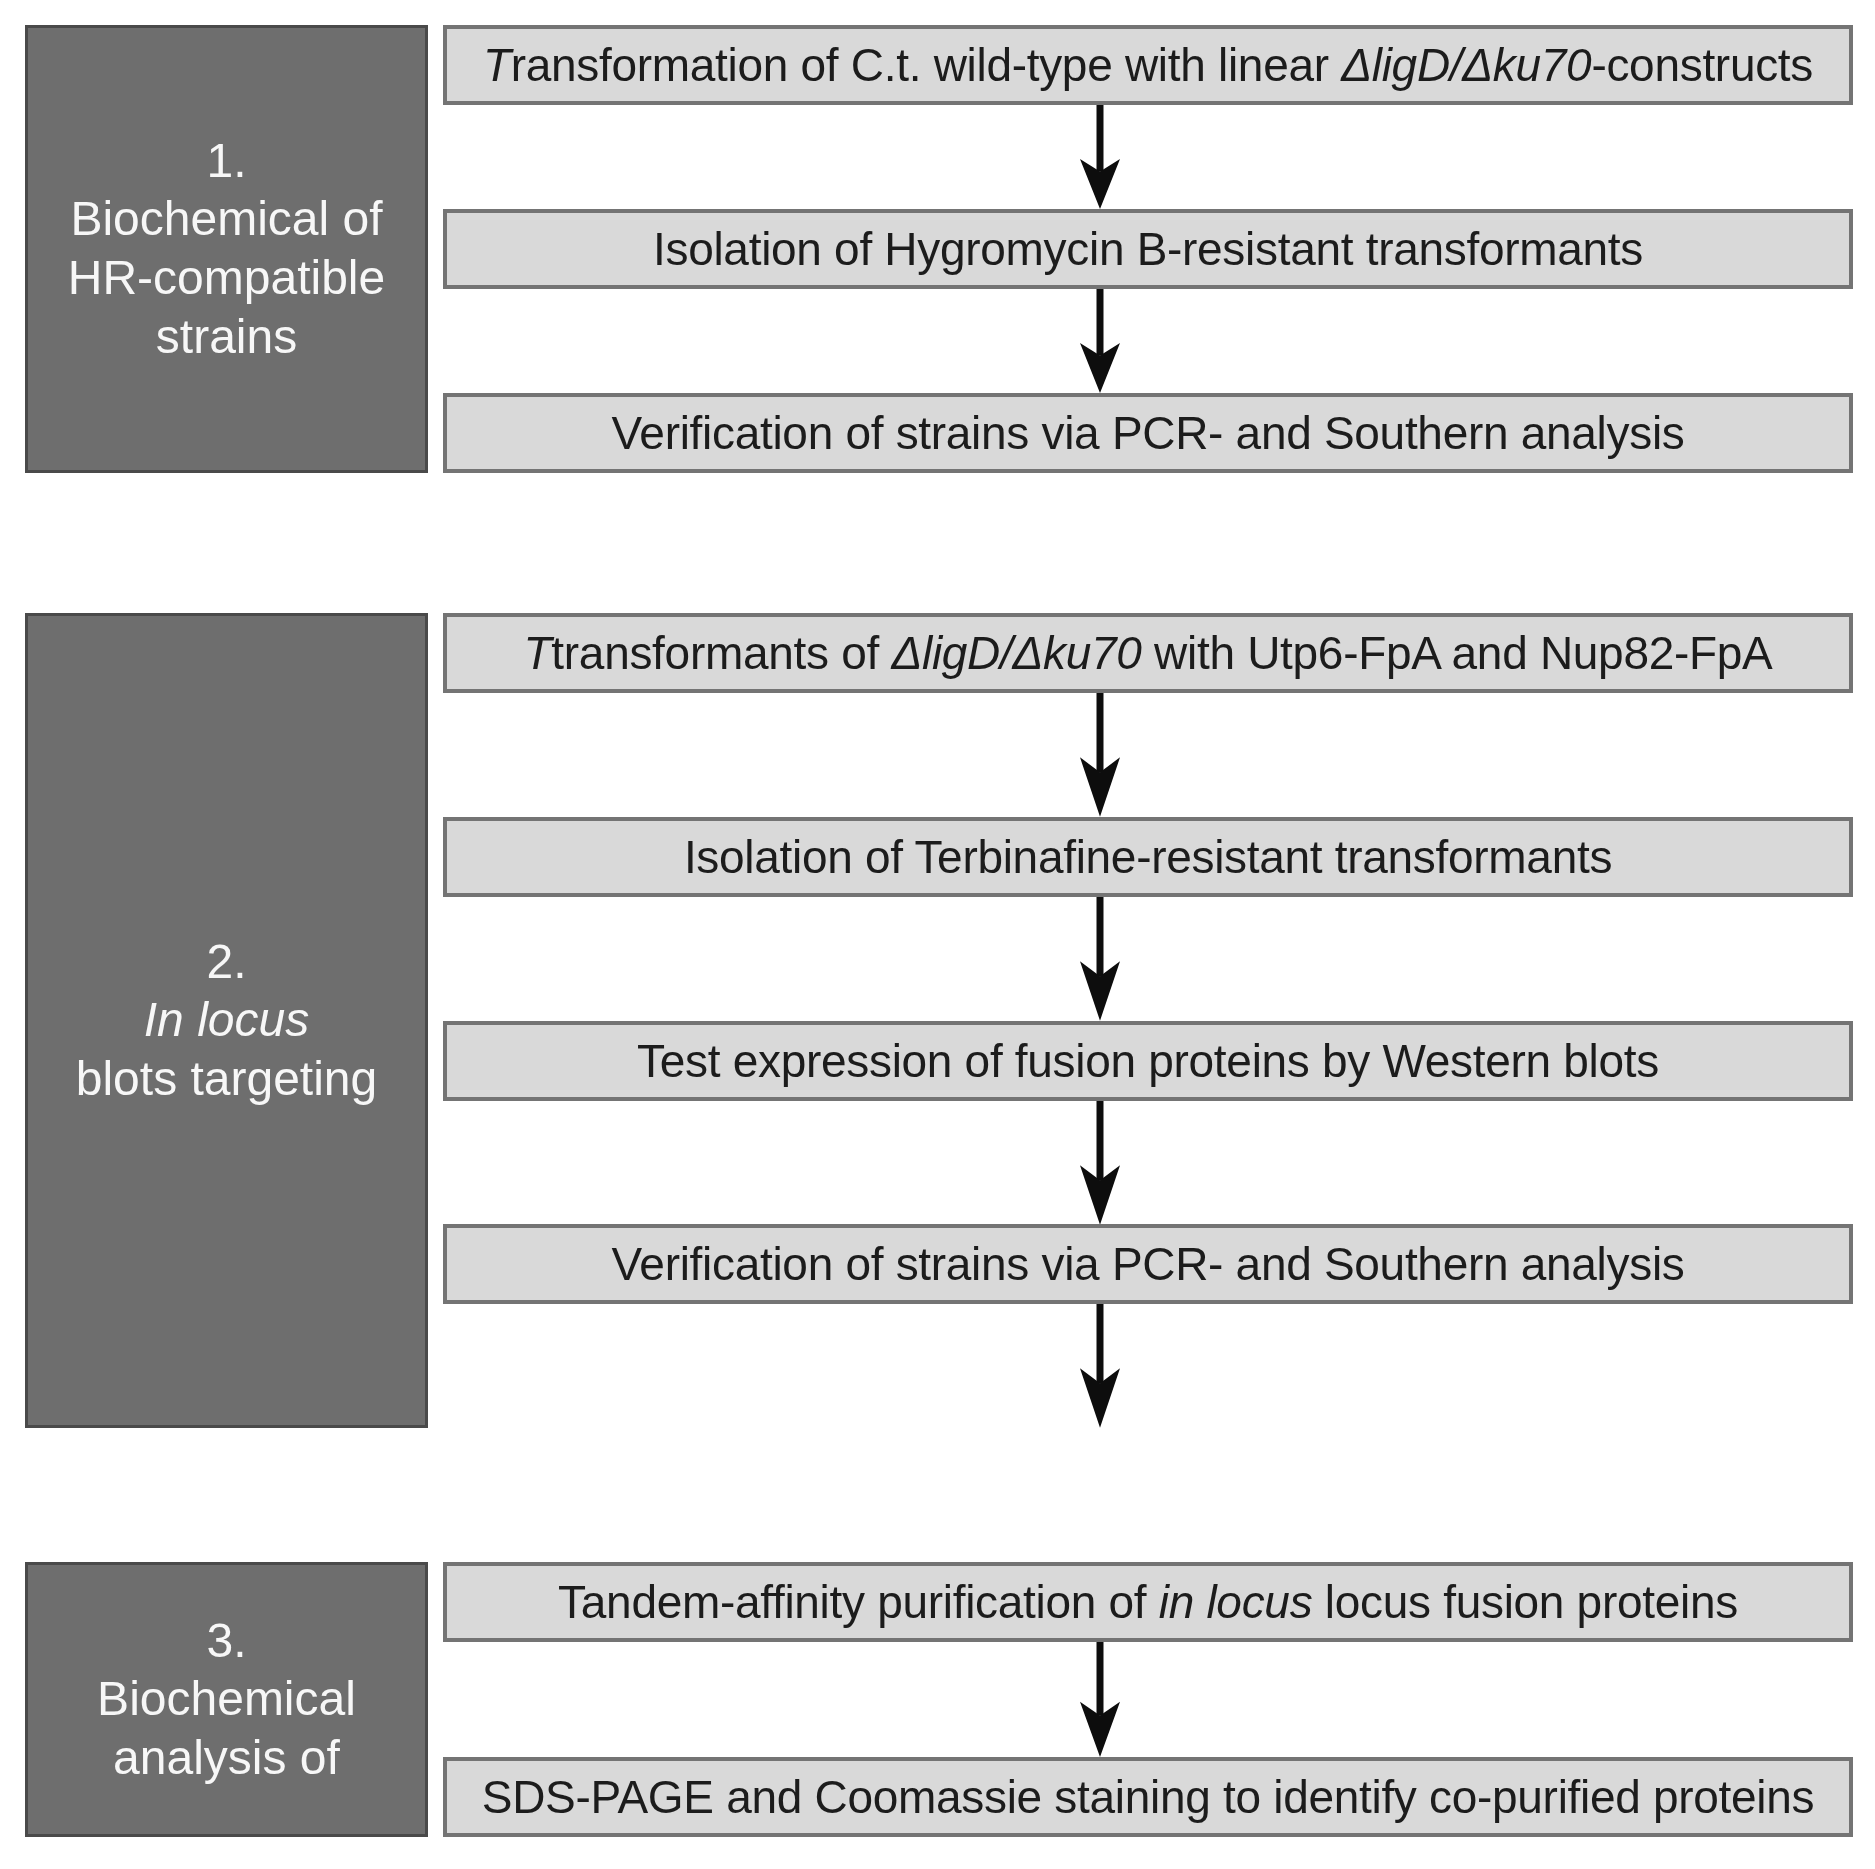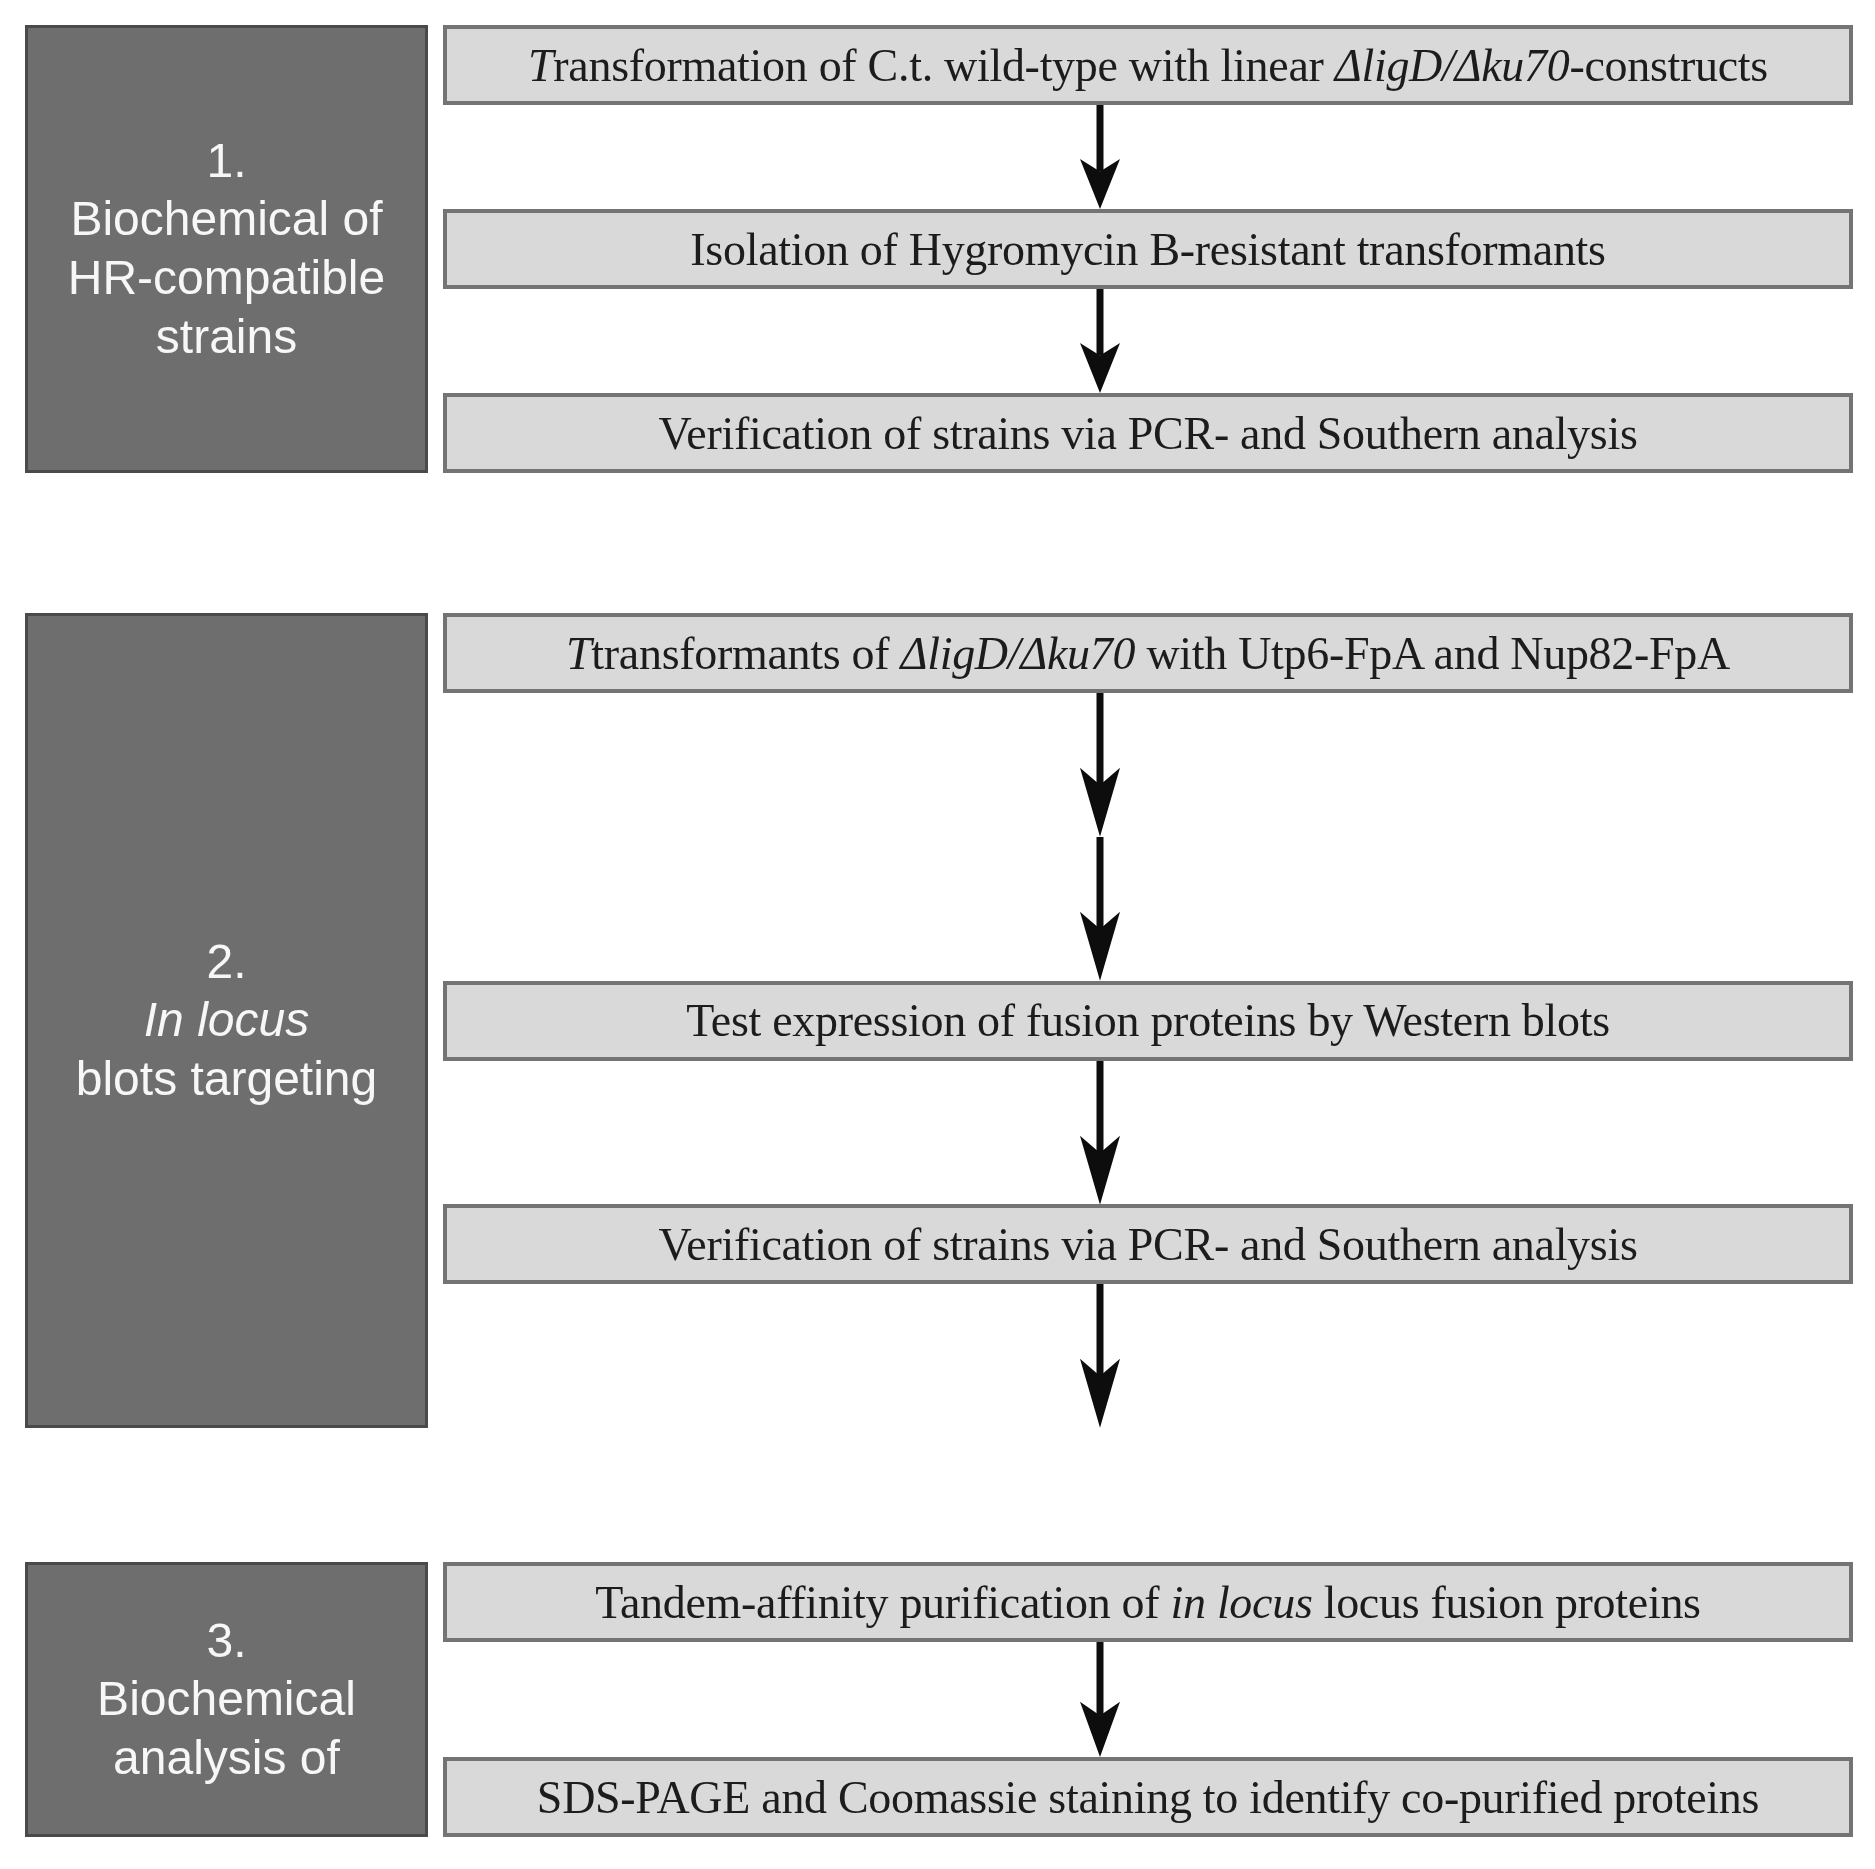--- a/index.html
+++ b/index.html
@@ -37,21 +37,20 @@
   }
   .step-box {
     flex:0 0 80px; height:80px;
     box-sizing:border-box;
     background:var(--box-fill,#d9d9d9);
     border:4px solid var(--box-border,#747474);
     display:flex; align-items:center; justify-content:center;
     font-size:46px; letter-spacing:-0.3px;
     color:var(--text-color,#1c1c1c);
     white-space:nowrap;
-    font-family:Liberation Serif, serif;
   }
   .arrow-zone { flex:1 1 auto; position:relative; }
   .arrow-zone svg {
     position:absolute; top:0; height:100%; width:56px;
     left:46.6%; transform:translateX(-50%);
   }
   .it { font-style:italic; }
 </style>
 </head>
 <body>
@@ -101,20 +100,23 @@
       <div class="col">
         <div class="step-box">
           <span class="step-label"><span class="it">T</span><span>transformants of </span><span class="it">ΔligD/Δku70</span><span> with Utp6-FpA and Nup82-FpA</span></span>
         </div>
         <div class="arrow-zone">
           <svg viewBox="0 0 56 100" preserveAspectRatio="none">
             <line x1="28" y1="0" x2="28" y2="64" stroke="var(--arrow-color,#0d0d0d)" stroke-width="7"></line>
             <path d="M28 100 L8 52 L28 64 L48 52 Z" fill="var(--arrow-color,#0d0d0d)"></path>
           </svg>
         </div>
+        <div class="step-box">
+          <span class="step-label"><span>Isolation of Terbinafine-resistant transformants</span></span>
+        </div>
         <div class="arrow-zone">
           <svg viewBox="0 0 56 100" preserveAspectRatio="none">
             <line x1="28" y1="0" x2="28" y2="64" stroke="var(--arrow-color,#0d0d0d)" stroke-width="7"></line>
             <path d="M28 100 L8 52 L28 64 L48 52 Z" fill="var(--arrow-color,#0d0d0d)"></path>
           </svg>
         </div>
         <div class="step-box">
           <span class="step-label"><span>Test expression of fusion proteins by Western blots</span></span>
         </div>
         <div class="arrow-zone">

